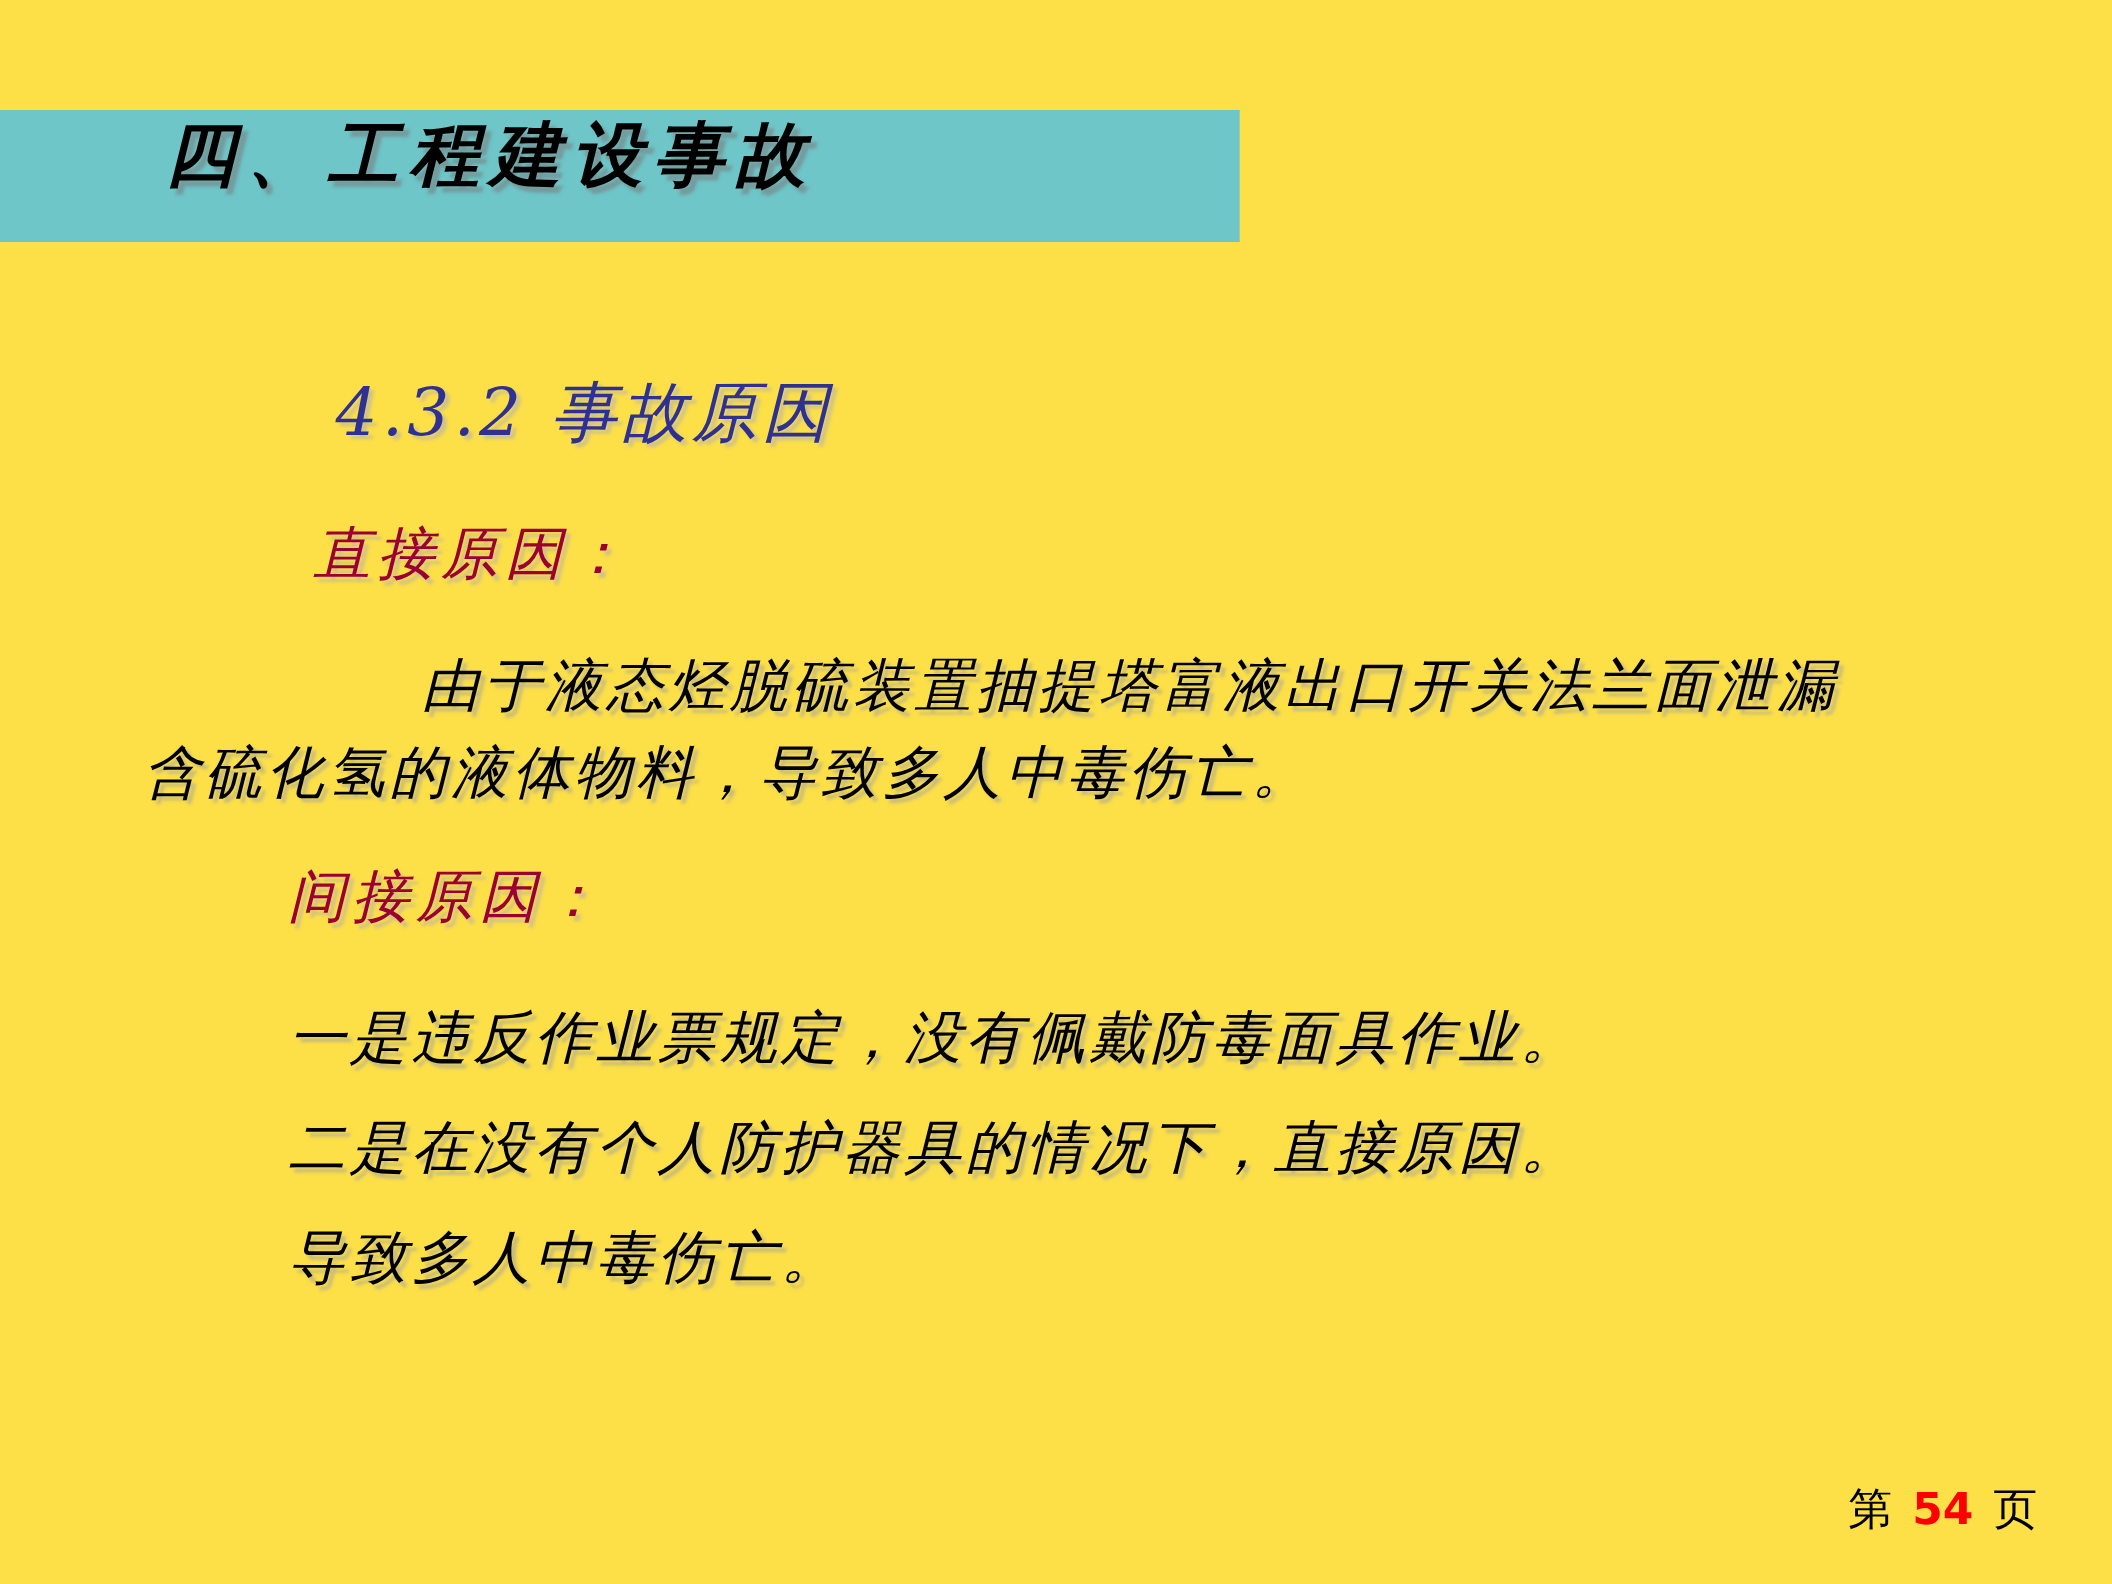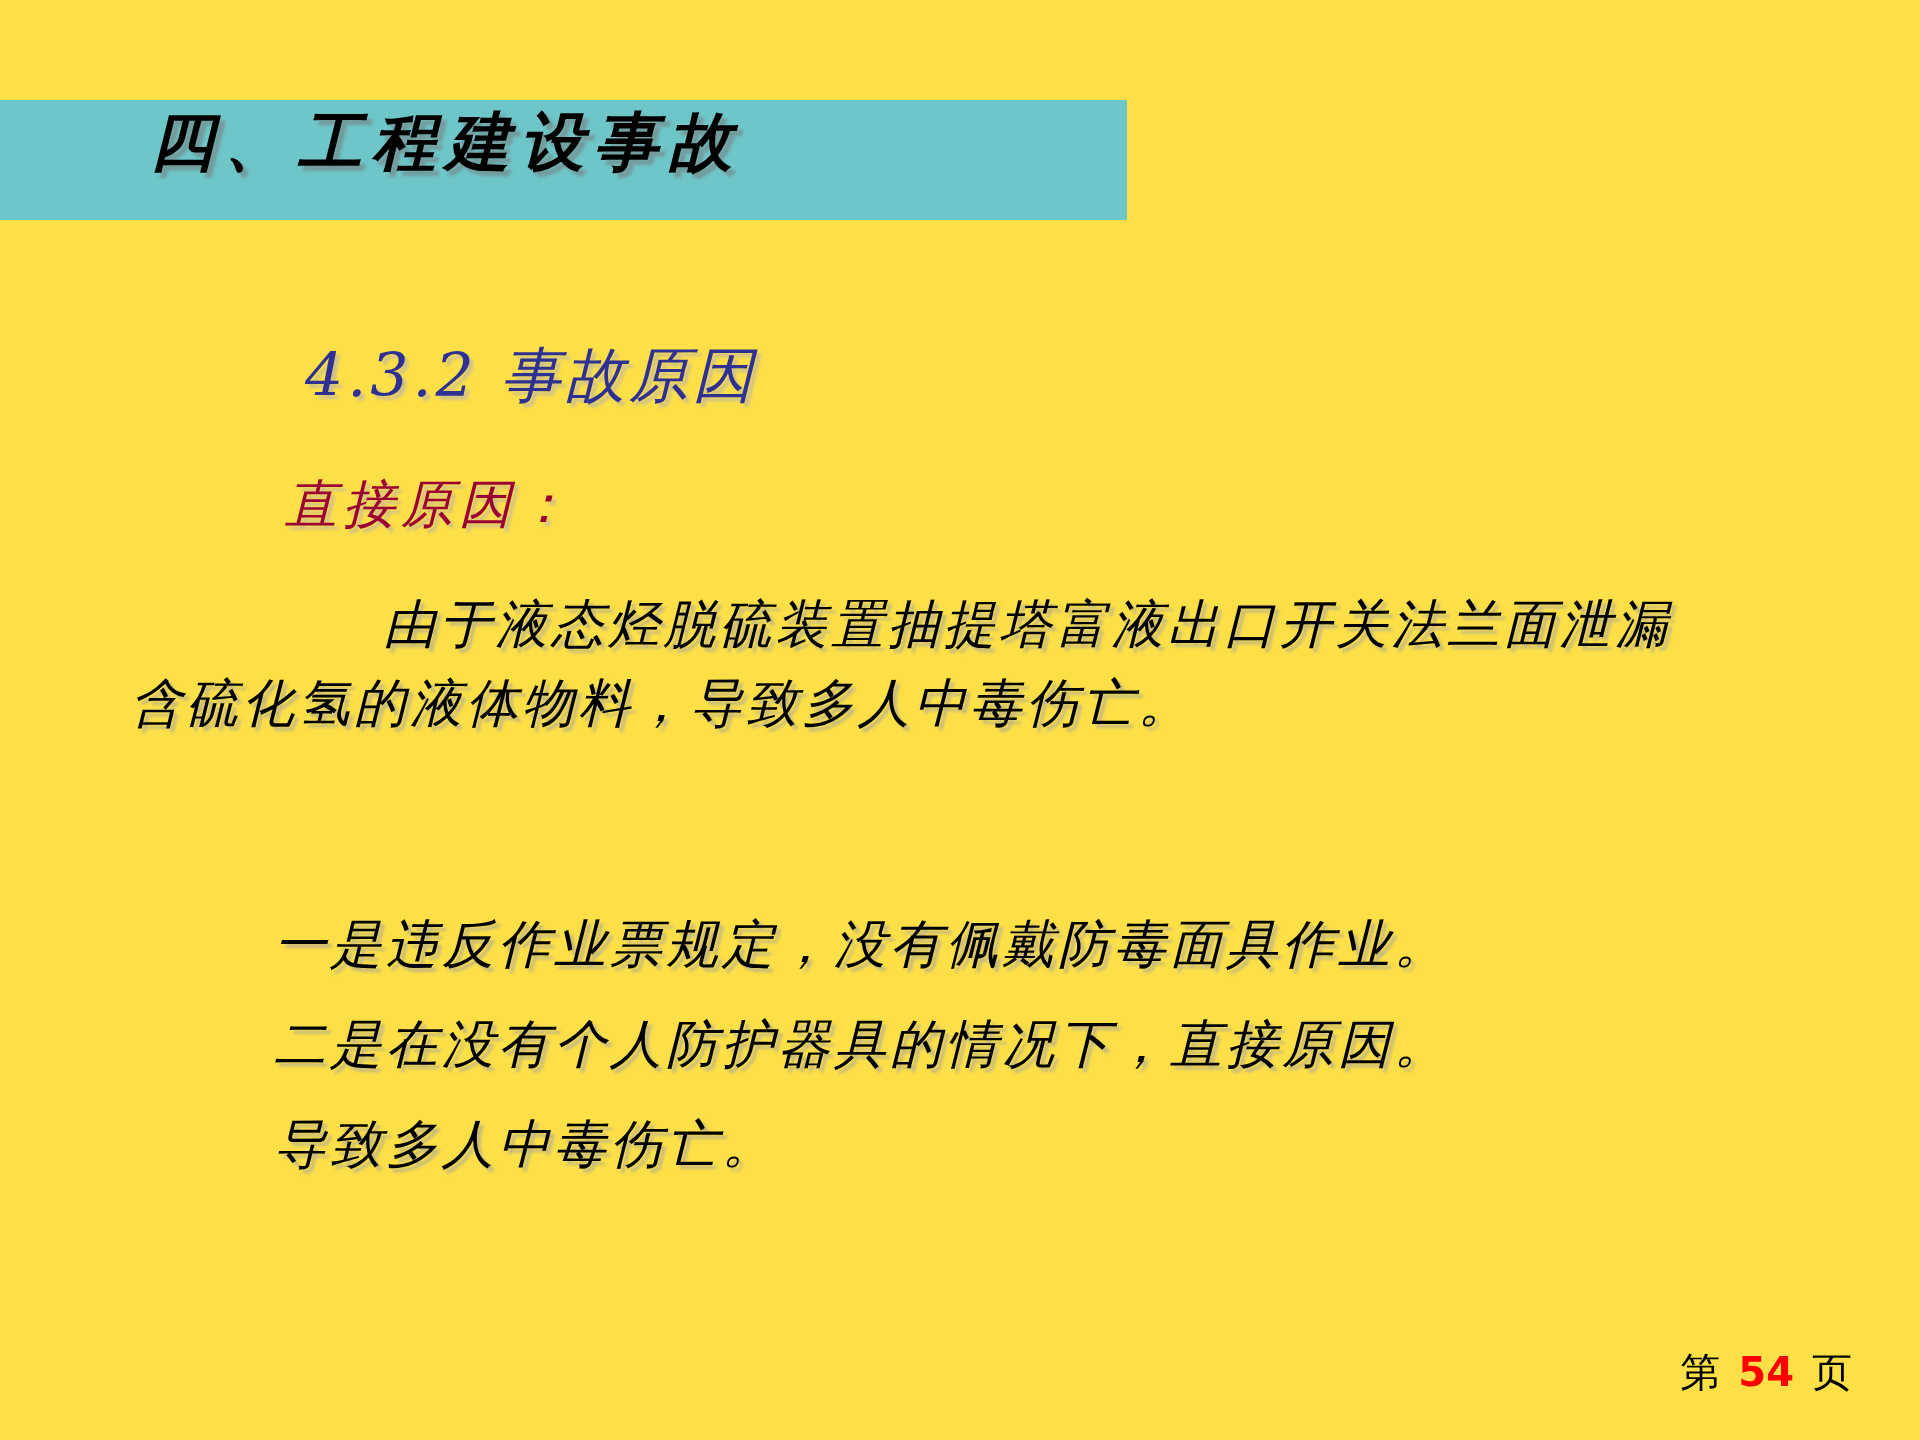--- a/index.html
+++ b/index.html
@@ -101,21 +101,21 @@
     left: 262px;
     top: 895px;
     font-family: "DejaVu Serif", "Liberation Serif", serif;
     font-size: 52px;
     font-style: italic;
     color: #000000;
     letter-spacing: 4px;
     line-height: 1.92;
     text-shadow: 4px 4px 3px rgba(160,160,160,0.6);
   }
-  .cause-line { white-space: nowrap; margin-left: 12px; }
+  .cause-line { white-space: nowrap; }
 
   
   .page-footer {
     position: absolute;
     right: 68px;
     bottom: 48px;
     font-family: "DejaVu Sans", "Liberation Sans", sans-serif;
     font-size: 40px;
     color: #000000;
     white-space: nowrap;
@@ -137,20 +137,21 @@
 
   <div class="section-heading">4.3.2 事故原因</div>
 
   <div class="red-heading direct">直接原因：</div>
 
   <div class="body-block">
     <div class="body-line indent">由于液态烃脱硫装置抽提塔富液出口开关法兰面泄漏</div>
     <div class="body-line">含硫化氢的液体物料，导致多人中毒伤亡。</div>
   </div>
 
+  <div class="red-heading indirect">间接原因：</div>
 
   <div class="cause-list">
     <div class="cause-line">一是违反作业票规定，没有佩戴防毒面具作业。</div>
     <div class="cause-line">二是在没有个人防护器具的情况下，直接原因。</div>
     <div class="cause-line">导致多人中毒伤亡。</div>
   </div>
 
   <div class="page-footer">
     <span>第</span><span class="pg-num">54</span><span>页</span>
   </div>

